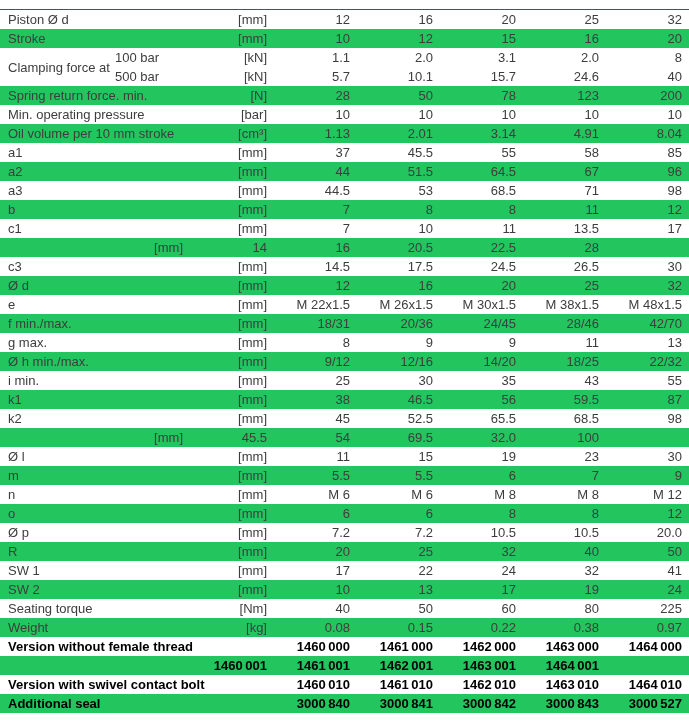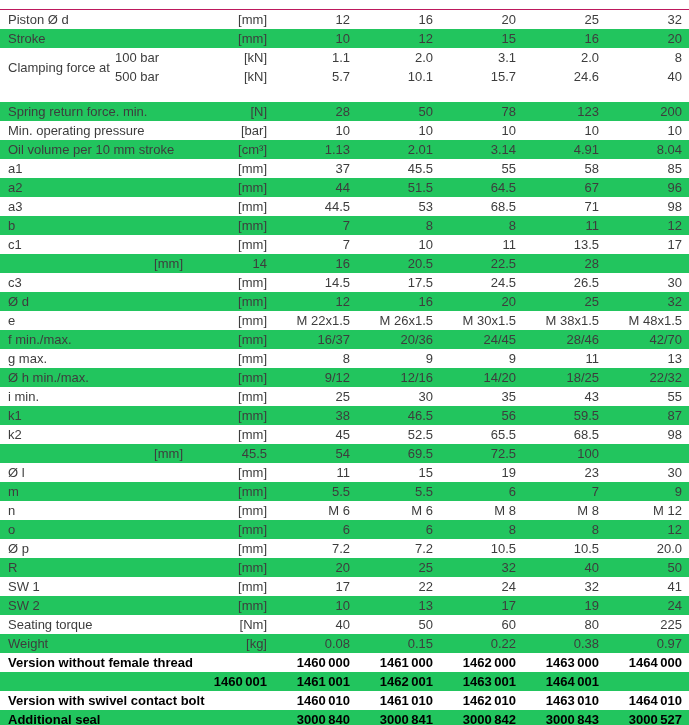--- a/index.html
+++ b/index.html
@@ -23,21 +23,21 @@
     display: grid;
     grid-template-columns: 175px 84px repeat(5, 83px);
     height: 19px;
     line-height: 19px;
     padding-left: 8px;
     box-sizing: border-box;
   }
   .row.double {
     grid-template-columns: 107px 68px 84px repeat(5, 83px);
     grid-auto-rows: 19px;
-    height: 54px;
+    height: 38px;
     border-radius: 9px;
   }
   .row.shaded { background: #22c55e; }
   .row.bold { font-weight: bold; color: #000000; }
   .cell { white-space: nowrap; }
   .label, .label-main, .sublabel { text-align: left; }
   .label-main { grid-row: 1 / 3; display: flex; align-items: center; }
   .unit, .val { text-align: right; }
 </style>
 </head>
@@ -197,21 +197,21 @@
     <span class="cell val">M 22x1.5</span>
     <span class="cell val">M 26x1.5</span>
     <span class="cell val">M 30x1.5</span>
     <span class="cell val">M 38x1.5</span>
     <span class="cell val">M 48x1.5</span>
   </div>
 
   <div class="row shaded">
     <span class="cell label">f min./max.</span>
     <span class="cell unit">[mm]</span>
-    <span class="cell val">16/37</span>
+    <span class="cell val">18/31</span>
     <span class="cell val">20/36</span>
     <span class="cell val">24/45</span>
     <span class="cell val">28/46</span>
     <span class="cell val">42/70</span>
   </div>
 
   <div class="row">
     <span class="cell label">g max.</span>
     <span class="cell unit">[mm]</span>
     <span class="cell val">8</span>
@@ -259,21 +259,21 @@
     <span class="cell val">65.5</span>
     <span class="cell val">68.5</span>
     <span class="cell val">98</span>
   </div>
 
   <div class="row shaded">
     <span class="cell unit">[mm]</span>
     <span class="cell val">45.5</span>
     <span class="cell val">54</span>
     <span class="cell val">69.5</span>
-    <span class="cell val">72.5</span>
+    <span class="cell val">32.0</span>
     <span class="cell val">100</span>
   </div>
 
   <div class="row">
     <span class="cell label">Ø l</span>
     <span class="cell unit">[mm]</span>
     <span class="cell val">11</span>
     <span class="cell val">15</span>
     <span class="cell val">19</span>
     <span class="cell val">23</span>

